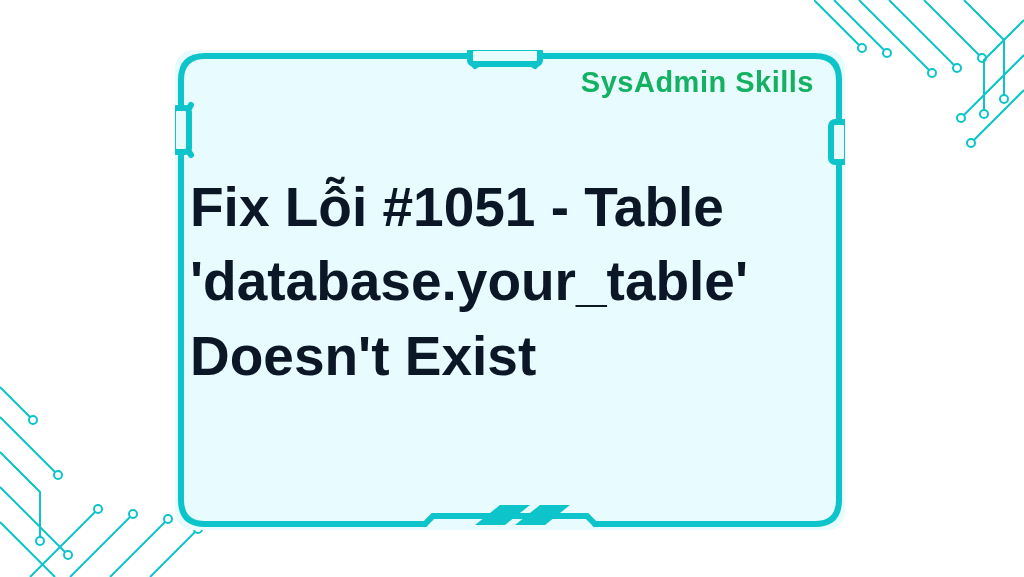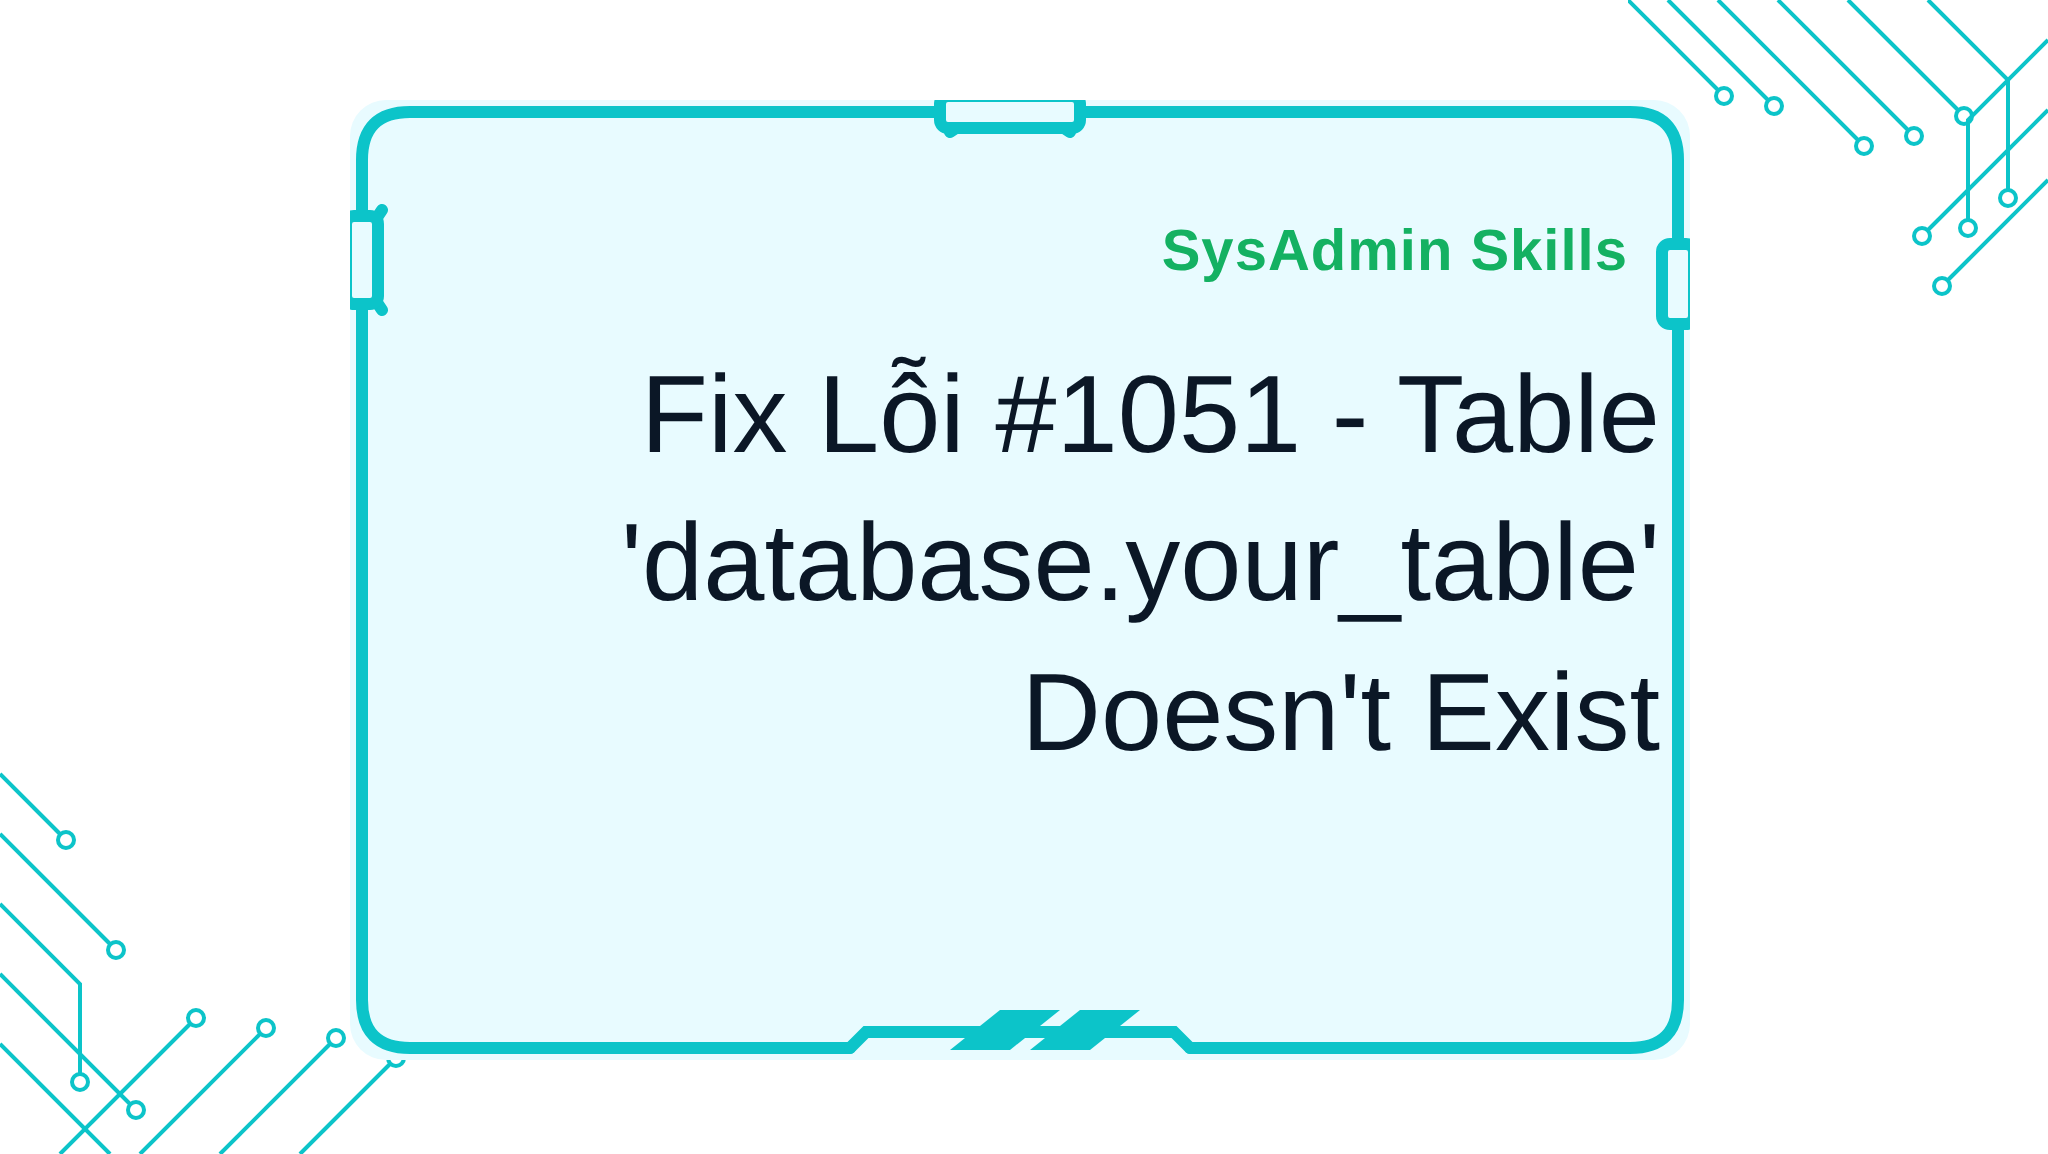--- a/index.html
+++ b/index.html
@@ -30,31 +30,30 @@
     pointer-events: none;
   }
   .brand {
     position: absolute;
     top: 66px;
     right: 210px;
     font-size: 29px;
     font-weight: 700;
     color: #14b162;
     letter-spacing: 0.5px;
-    margin-top: 44px;
   }
   .title {
     position: absolute;
     top: 170px;
     left: 190px;
     width: 640px;
     font-size: 55px;
-    font-weight: 400;
+    font-weight: 700;
     color: #0b1726;
-    text-align: right;
+    text-align: left;
     line-height: 1.35;
     word-break: break-word;
   }
   .circuit {
     position: absolute;
     pointer-events: none;
   }
 </style>
 </head>
 <body>

